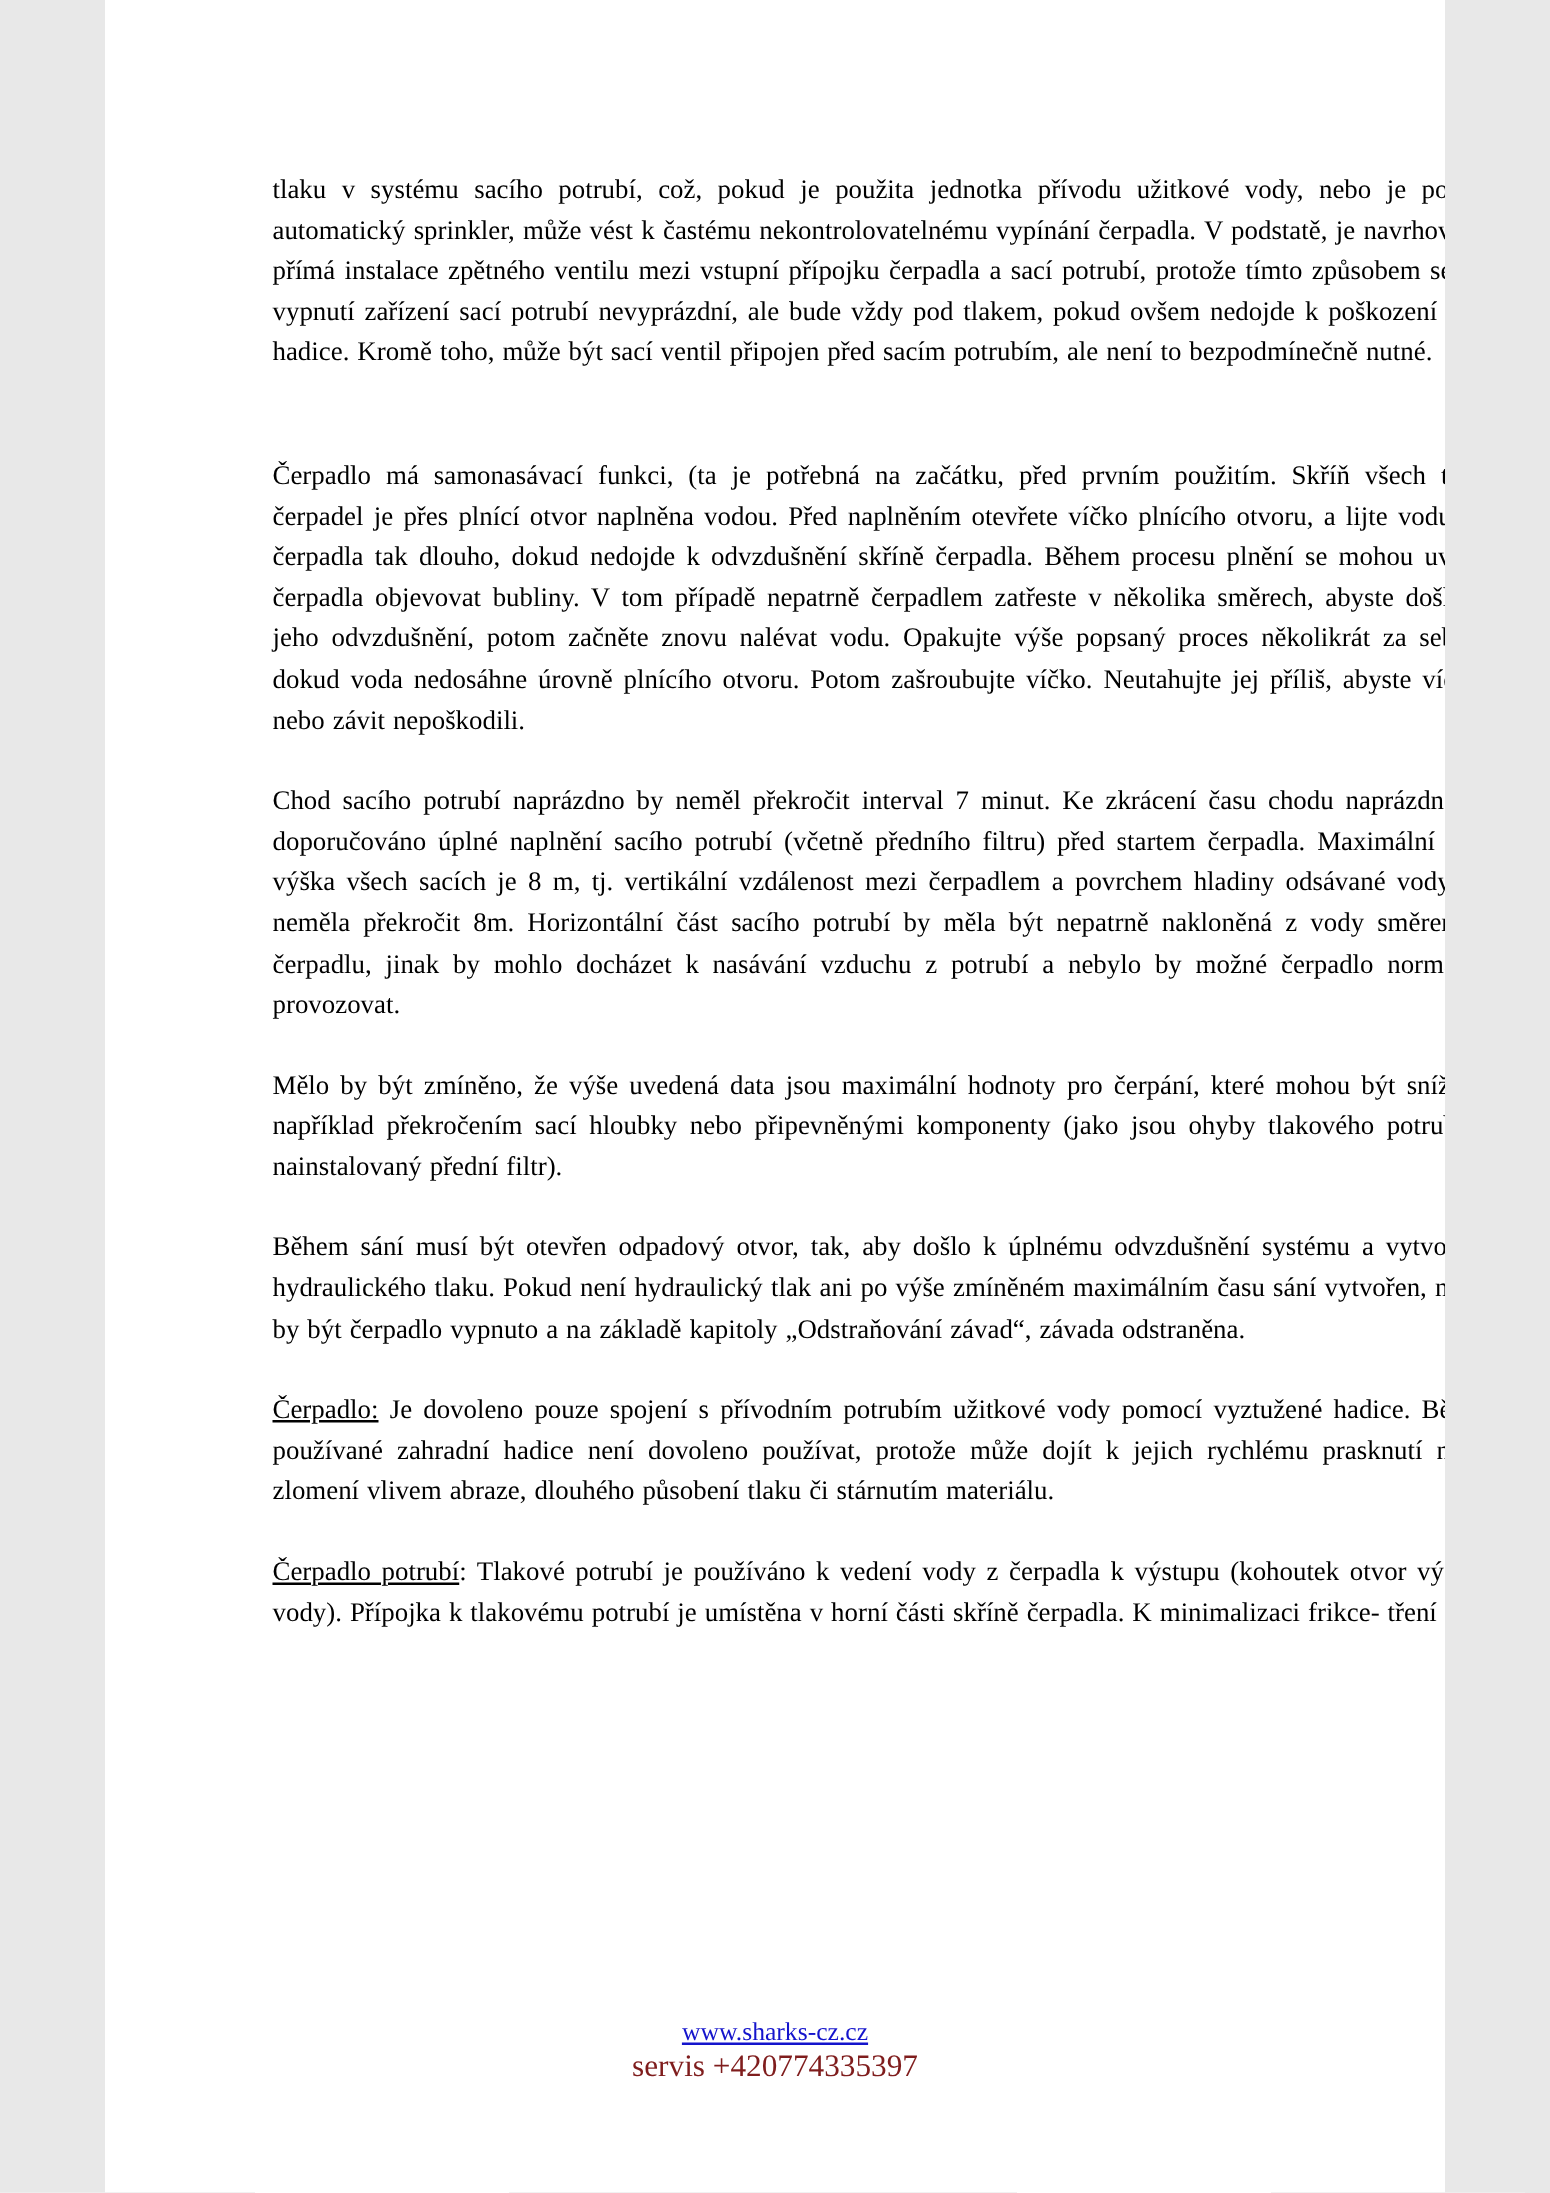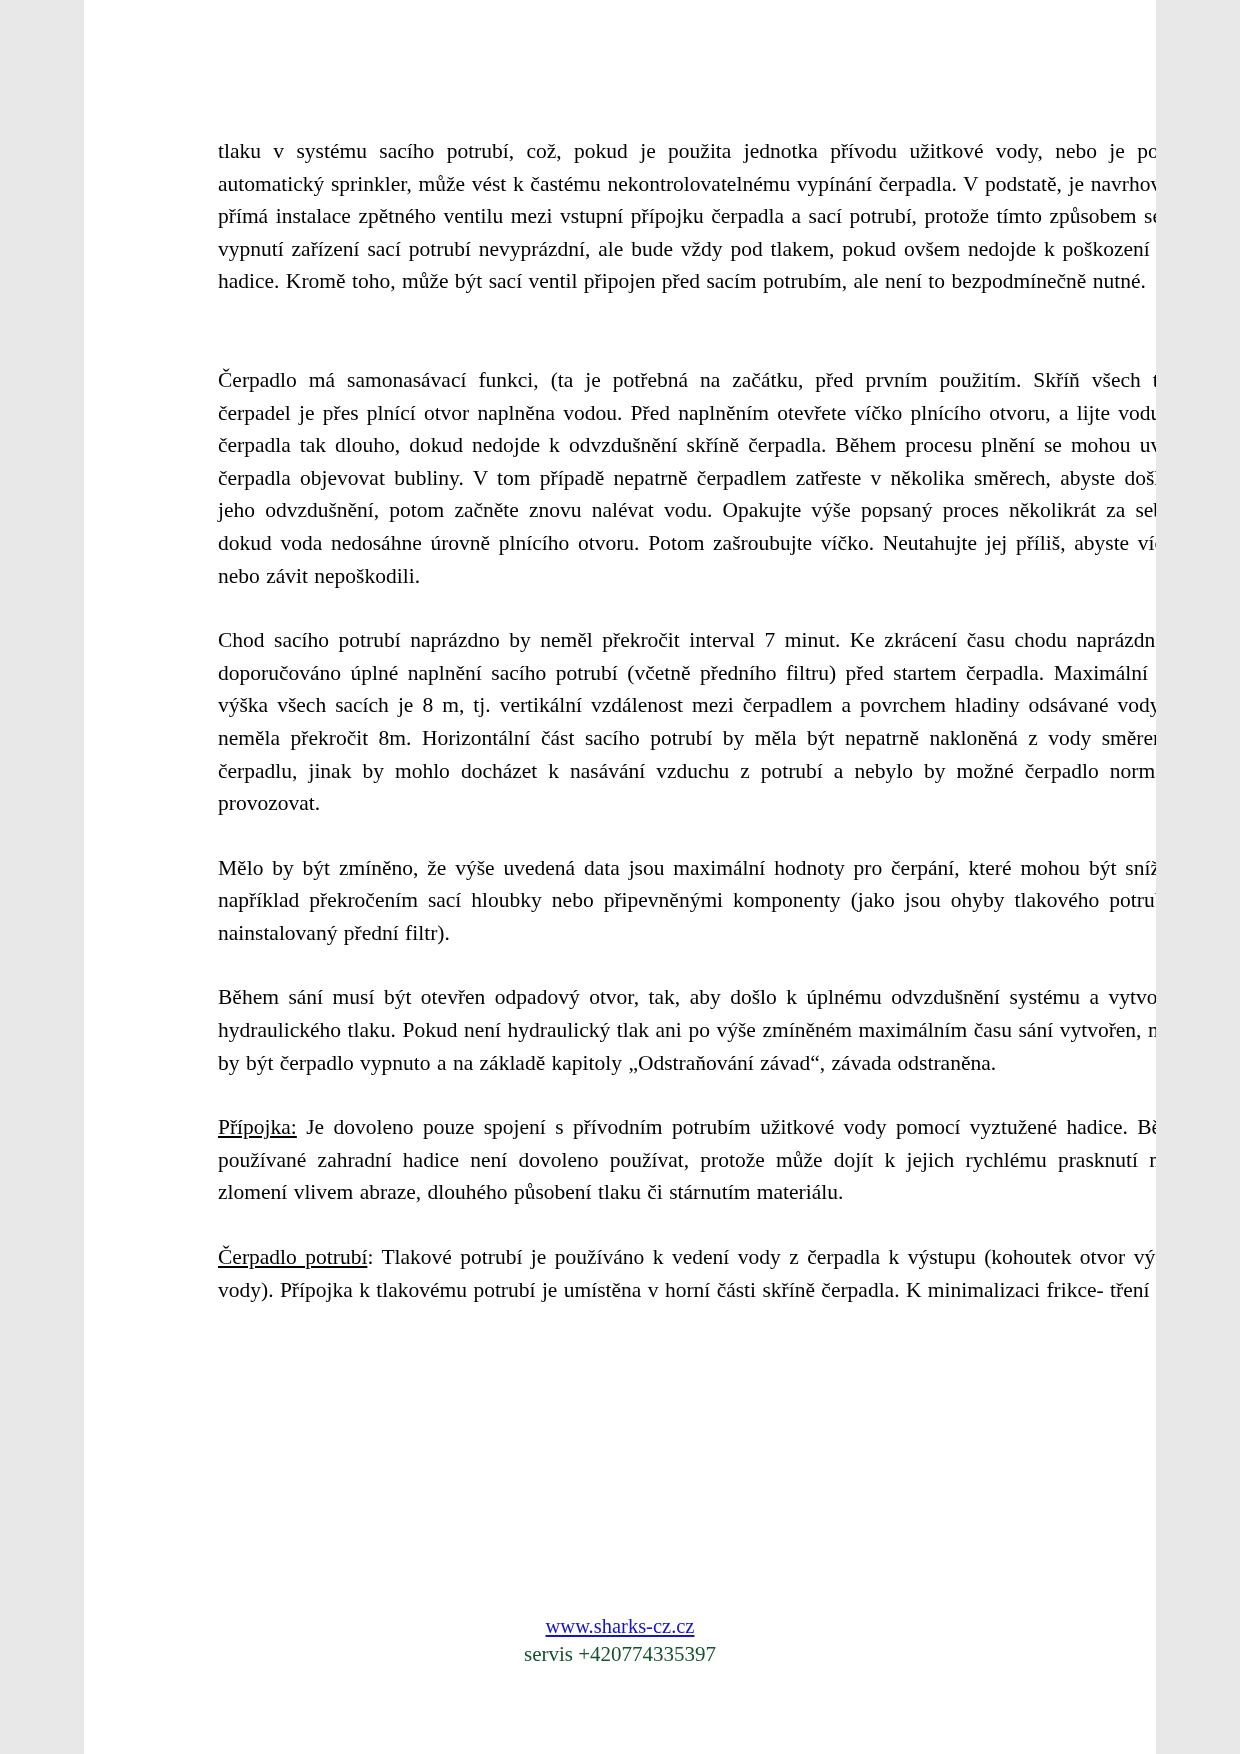--- a/index.html
+++ b/index.html
@@ -44,43 +44,43 @@
     text-align: center;
   }
   .footer-link {
     display: inline-block;
     font-size: 20.5px;
     line-height: 28px;
     text-decoration: underline;
     cursor: pointer;
   }
   .footer-phone {
-    font-size: 21px;
+    font-size: 25px;
     line-height: 28px;
-    color: #14532d;
+    color: #7f1d1d;
   }
 </style>
 </head>
 <body>
 
 <div class="page">
   <div class="content">
 
     <p class="after-gap-large"><span>tlaku v systému sacího potrubí, což, pokud je použita jednotka přívodu užitkové vody, nebo je použit automatický sprinkler, může vést k častému nekontrolovatelnému vypínání čerpadla. V podstatě, je navrhována přímá instalace zpětného ventilu mezi vstupní přípojku čerpadla a sací potrubí, protože tímto způsobem se po vypnutí zařízení sací potrubí nevyprázdní, ale bude vždy pod tlakem, pokud ovšem nedojde k poškození sací hadice. Kromě toho, může být sací ventil připojen před sacím potrubím, ale není to bezpodmínečně nutné.</span></p>
 
     <p><span>Čerpadlo má samonasávací funkci, (ta je potřebná na začátku, před prvním použitím. Skříň všech typů čerpadel je přes plnící otvor naplněna vodou. Před naplněním otevřete víčko plnícího otvoru, a lijte vodu do čerpadla tak dlouho, dokud nedojde k odvzdušnění skříně čerpadla. Během procesu plnění se mohou uvnitř čerpadla objevovat bubliny. V tom případě nepatrně čerpadlem zatřeste v několika směrech, abyste došlo k jeho odvzdušnění, potom začněte znovu nalévat vodu. Opakujte výše popsaný proces několikrát za sebou, dokud voda nedosáhne úrovně plnícího otvoru. Potom zašroubujte víčko. Neutahujte jej příliš, abyste víčko, nebo závit nepoškodili.</span></p>
 
     <p><span>Chod sacího potrubí naprázdno by neměl překročit interval 7 minut. Ke zkrácení času chodu naprázdno je doporučováno úplné naplnění sacího potrubí (včetně předního filtru) před startem čerpadla. Maximální sací výška všech sacích je 8 m, tj. vertikální vzdálenost mezi čerpadlem a povrchem hladiny odsávané vody by neměla překročit 8m. Horizontální část sacího potrubí by měla být nepatrně nakloněná z vody směrem k čerpadlu, jinak by mohlo docházet k nasávání vzduchu z potrubí a nebylo by možné čerpadlo normálně provozovat.</span></p>
 
 
     <p><span>Mělo by být zmíněno, že výše uvedená data jsou maximální hodnoty pro čerpání, které mohou být sníženy například překročením sací hloubky nebo připevněnými komponenty (jako jsou ohyby tlakového potrubí a nainstalovaný přední filtr).</span></p>
 
     <p><span>Během sání musí být otevřen odpadový otvor, tak, aby došlo k úplnému odvzdušnění systému a vytvoření hydraulického tlaku. Pokud není hydraulický tlak ani po výše zmíněném maximálním času sání vytvořen, mělo by být čerpadlo vypnuto a na základě kapitoly „Odstraňování závad“, závada odstraněna.</span></p>
 
-    <p><span class="lead">Přípojka:</span><span> Je dovoleno pouze spojení s přívodním potrubím užitkové vody pomocí vyztužené hadice. Běžně používané zahradní hadice není dovoleno používat, protože může dojít k jejich rychlému prasknutí nebo zlomení vlivem abraze, dlouhého působení tlaku či stárnutím materiálu.</span></p>
+    <p><span class="lead">Čerpadlo:</span><span> Je dovoleno pouze spojení s přívodním potrubím užitkové vody pomocí vyztužené hadice. Běžně používané zahradní hadice není dovoleno používat, protože může dojít k jejich rychlému prasknutí nebo zlomení vlivem abraze, dlouhého působení tlaku či stárnutím materiálu.</span></p>
 
 
     <p><span class="lead">Čerpadlo potrubí</span><span>: Tlakové potrubí je používáno k vedení vody z čerpadla k výstupu (kohoutek otvor výstup vody). Přípojka k tlakovému potrubí je umístěna v horní části skříně čerpadla. K minimalizaci frikce- tření</span></p>
 
   </div>
 
   <div class="footer">
     <div><a class="footer-link" style="color: rgb(20, 20, 204);">www.sharks-cz.cz</a></div>
     <div class="footer-phone">servis +420774335397</div>
   </div>

